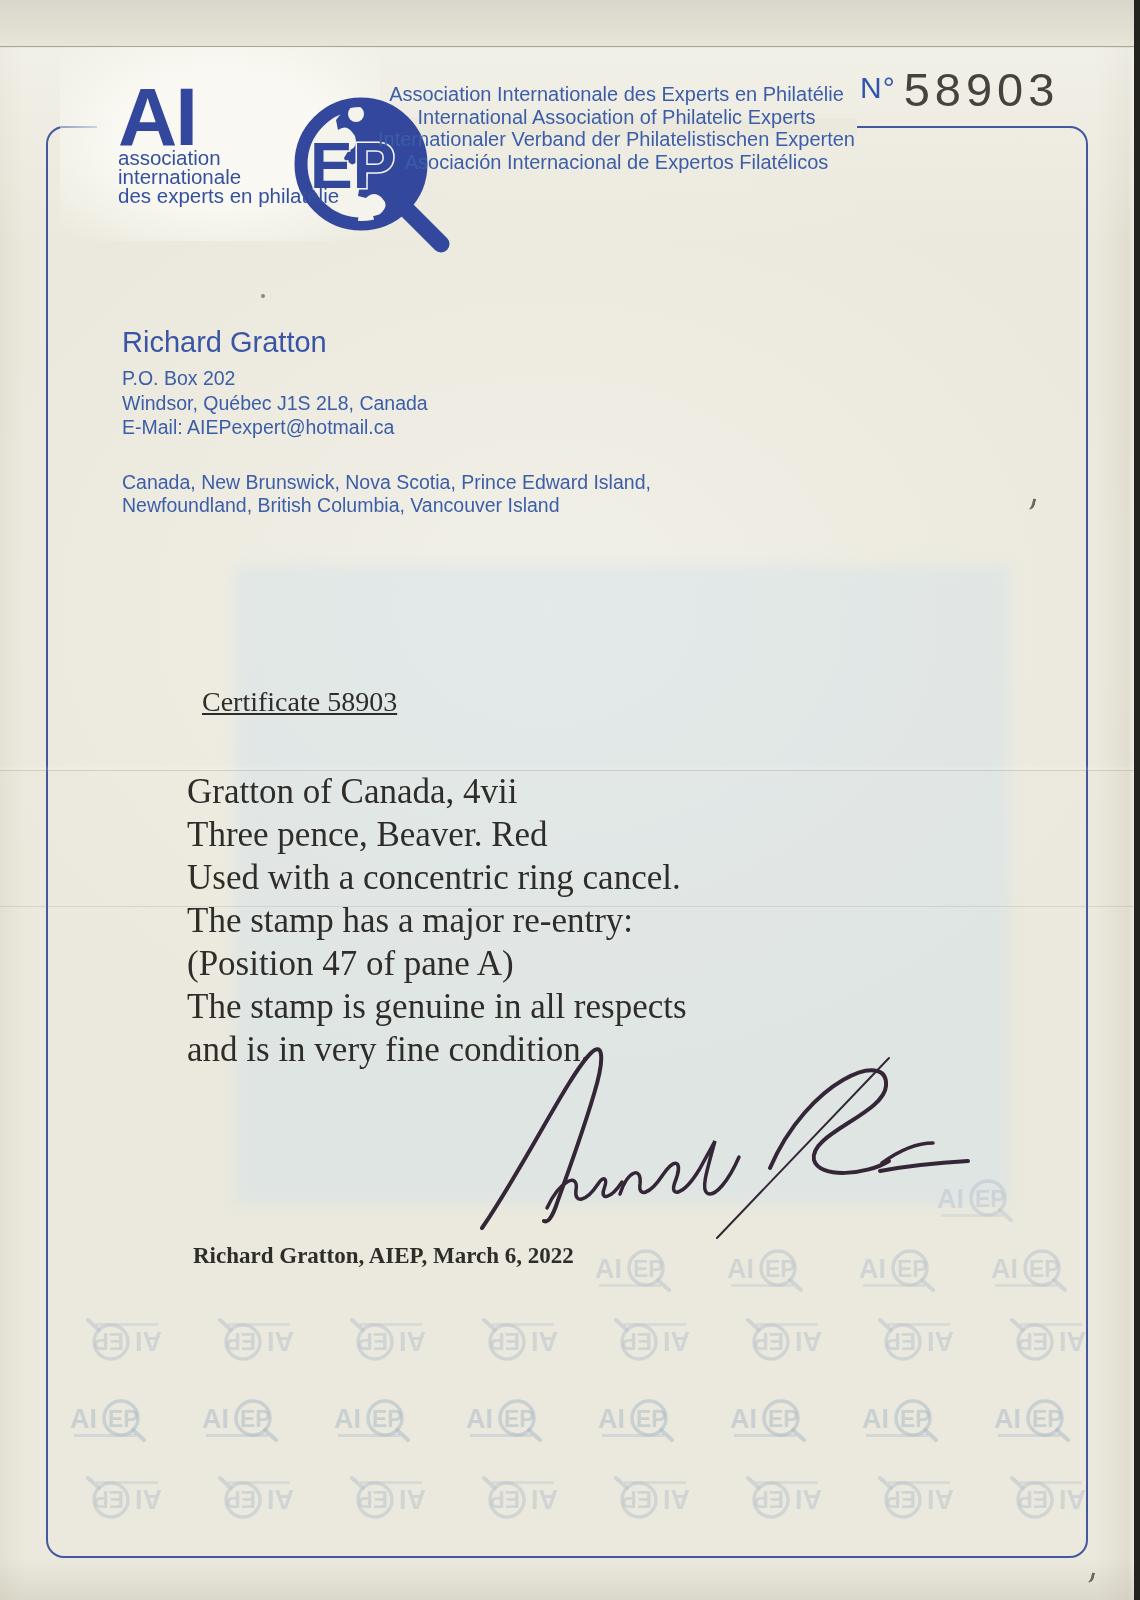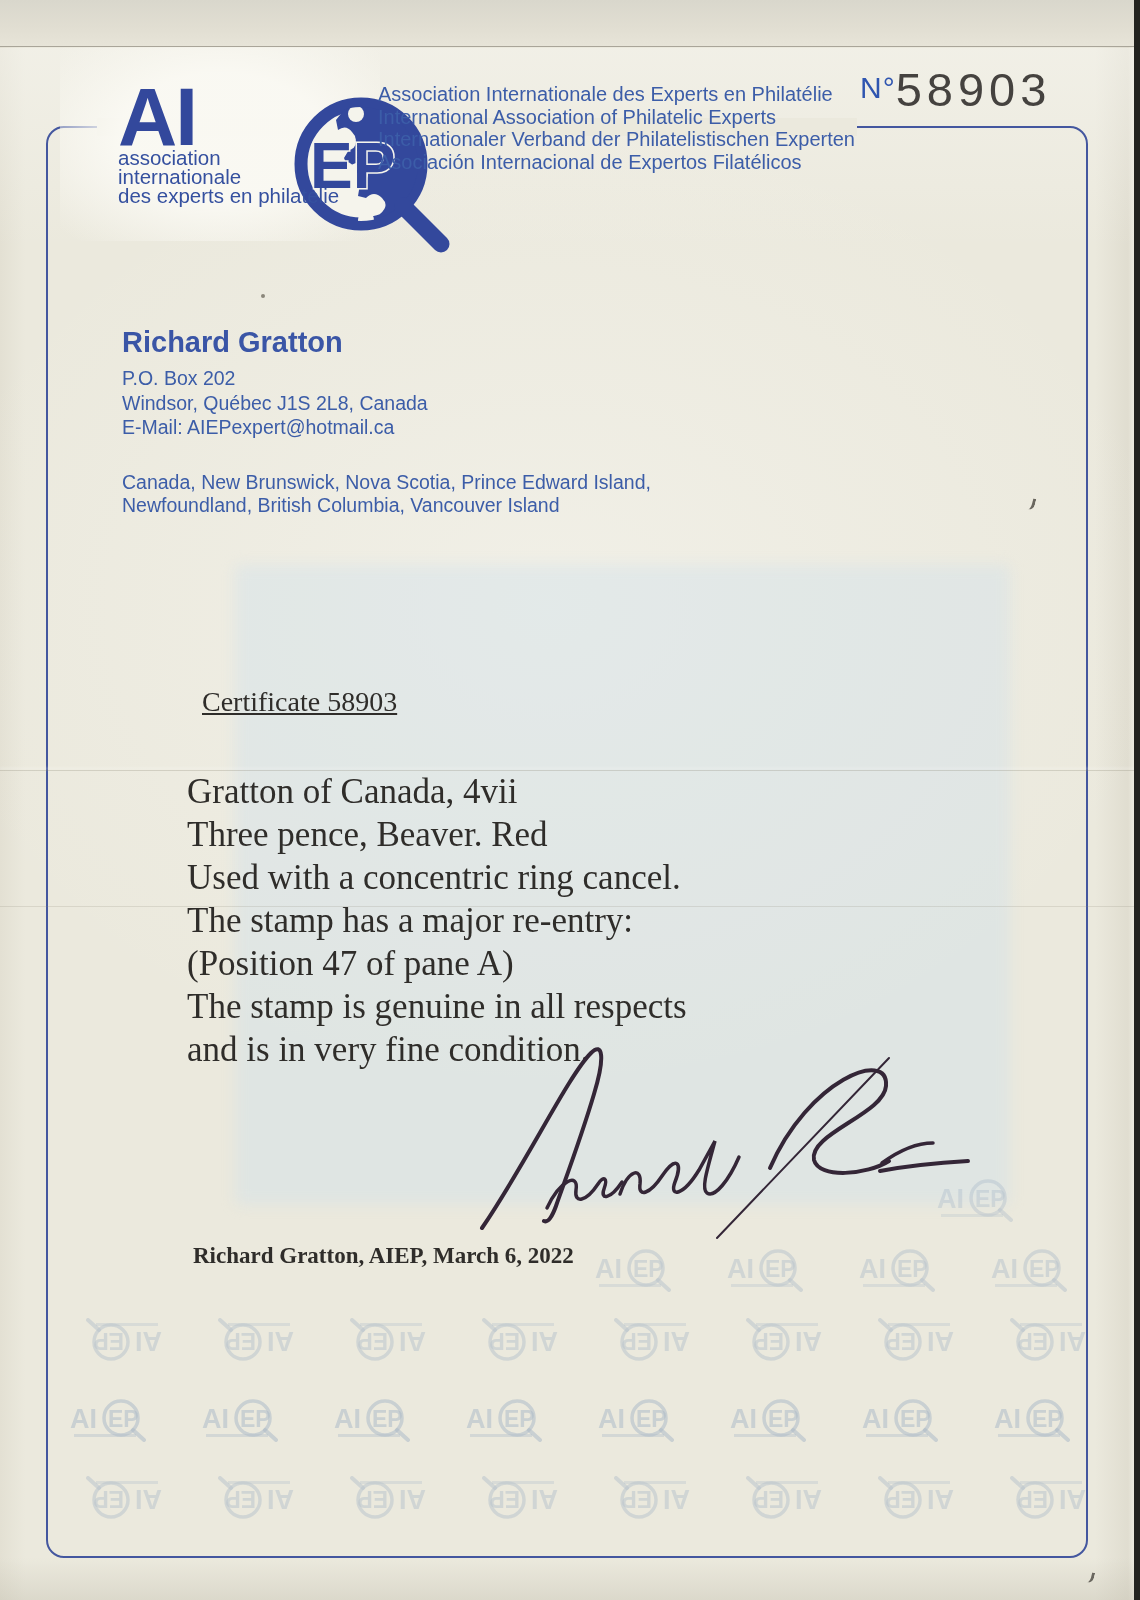--- a/index.html
+++ b/index.html
@@ -40,30 +40,30 @@
   .logo .ai{position:absolute;left:6px;top:14px;font-size:82px;font-weight:bold;
     letter-spacing:-2px;line-height:1;}
   .logo svg.lens{position:absolute;left:86px;top:-24px;}
   .tagline{position:absolute;left:6px;top:86px;font-size:20.5px;line-height:19px;
     color:#35509f;letter-spacing:0;}
   .tagline div{white-space:nowrap;}
 
   
   .assoc-names{position:absolute;left:378px;top:83px;font-size:20px;line-height:22.6px;
     color:#3c5da8;}
-  .assoc-names div{white-space:nowrap;}
+  .assoc-names div{white-space:nowrap;text-align:center;}
 
   
   .cert-no{position:absolute;left:860px;top:62px;white-space:nowrap;}
   .cert-no .prefix{font-size:30px;color:#2f55b0;vertical-align:8px;letter-spacing:1px;}
-  .cert-no .digits{font-size:47px;color:#45423f;letter-spacing:5px;}
+  .cert-no .digits{font-size:47px;color:#45423f;letter-spacing:5px;margin-left:8px;}
 
   
   .expert{position:absolute;left:122px;top:326px;color:#3c5da8;}
-  .expert .name{font-size:29px;font-weight:bold;color:#3a55a6;margin-bottom:7px;}
+  .expert .name{font-size:29px;font-weight:normal;color:#3a55a6;margin-bottom:7px;}
   .expert .addr div{font-size:19.5px;line-height:24.5px;}
   .expert .spec{margin-top:31px;}
   .expert .spec div{font-size:19.5px;line-height:23.5px;}
 
   
   .cert-title{position:absolute;left:202px;top:686px;font-family:"Liberation Serif",serif;
     font-size:28px;color:#2f2d2a;text-decoration:underline;}
   .cert-body{position:absolute;left:187px;top:770px;font-family:"Liberation Serif",serif;
     font-size:35px;line-height:43px;color:#2f2d2a;}
   .date-line{position:absolute;left:193px;top:1243px;font-family:"Liberation Serif",serif;

